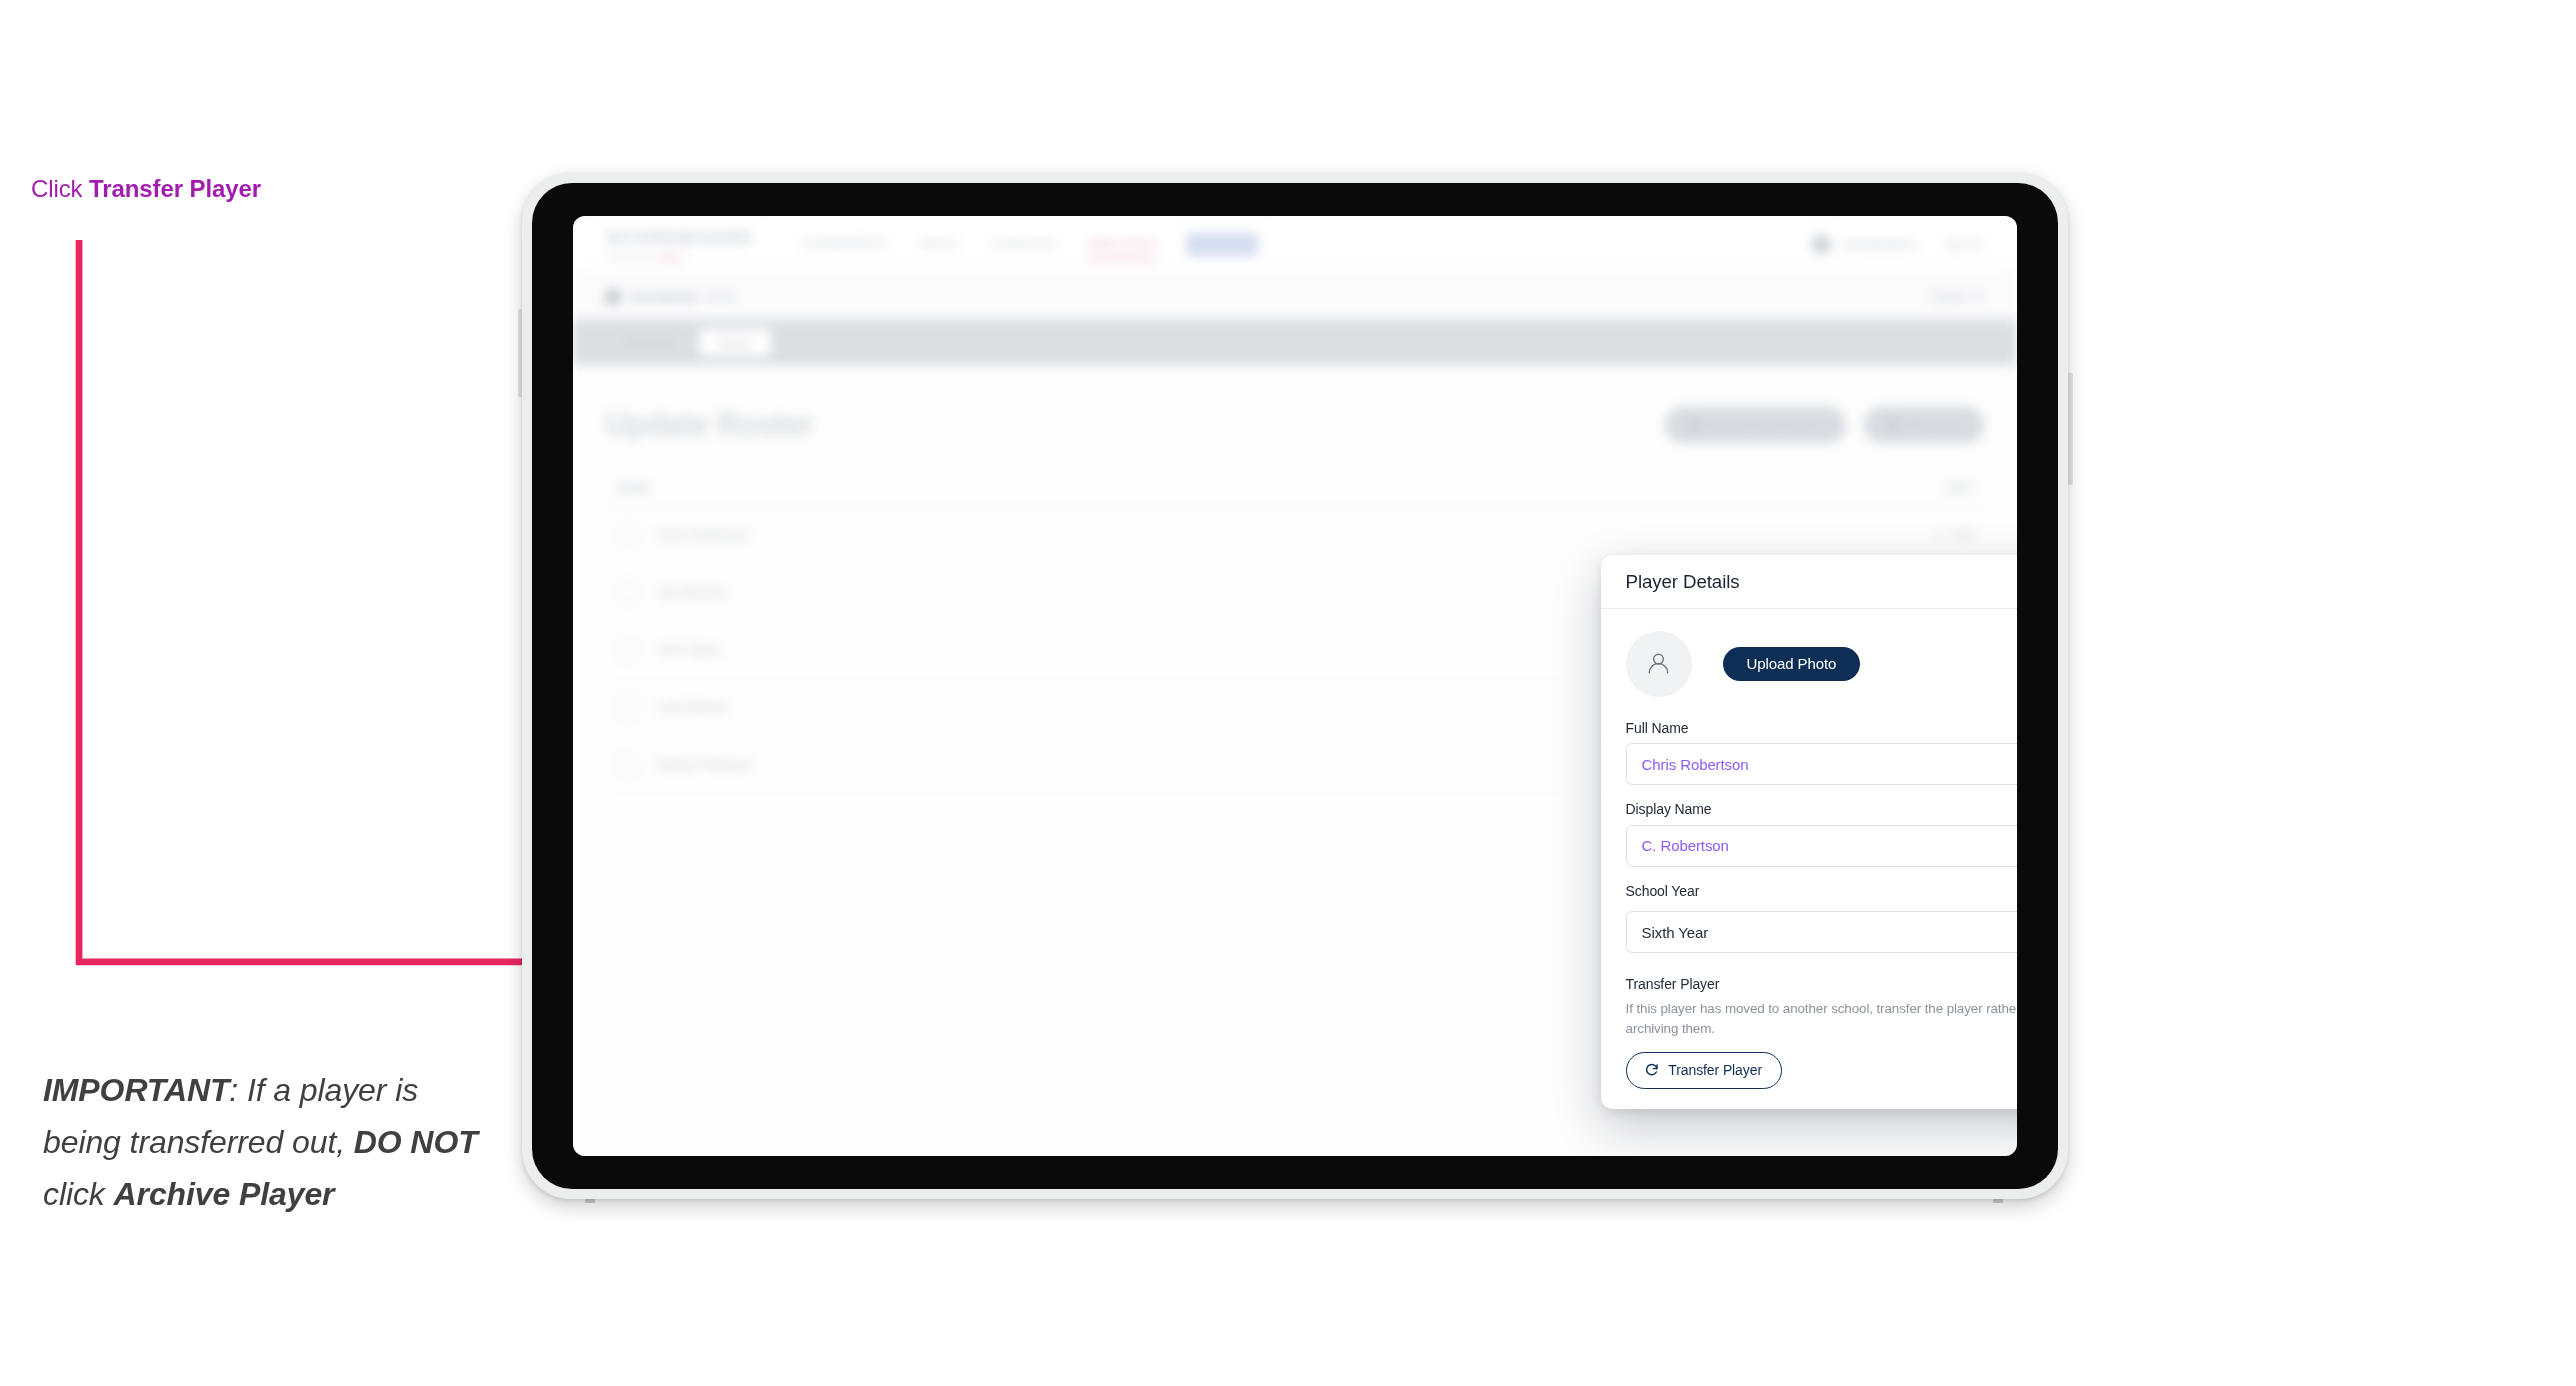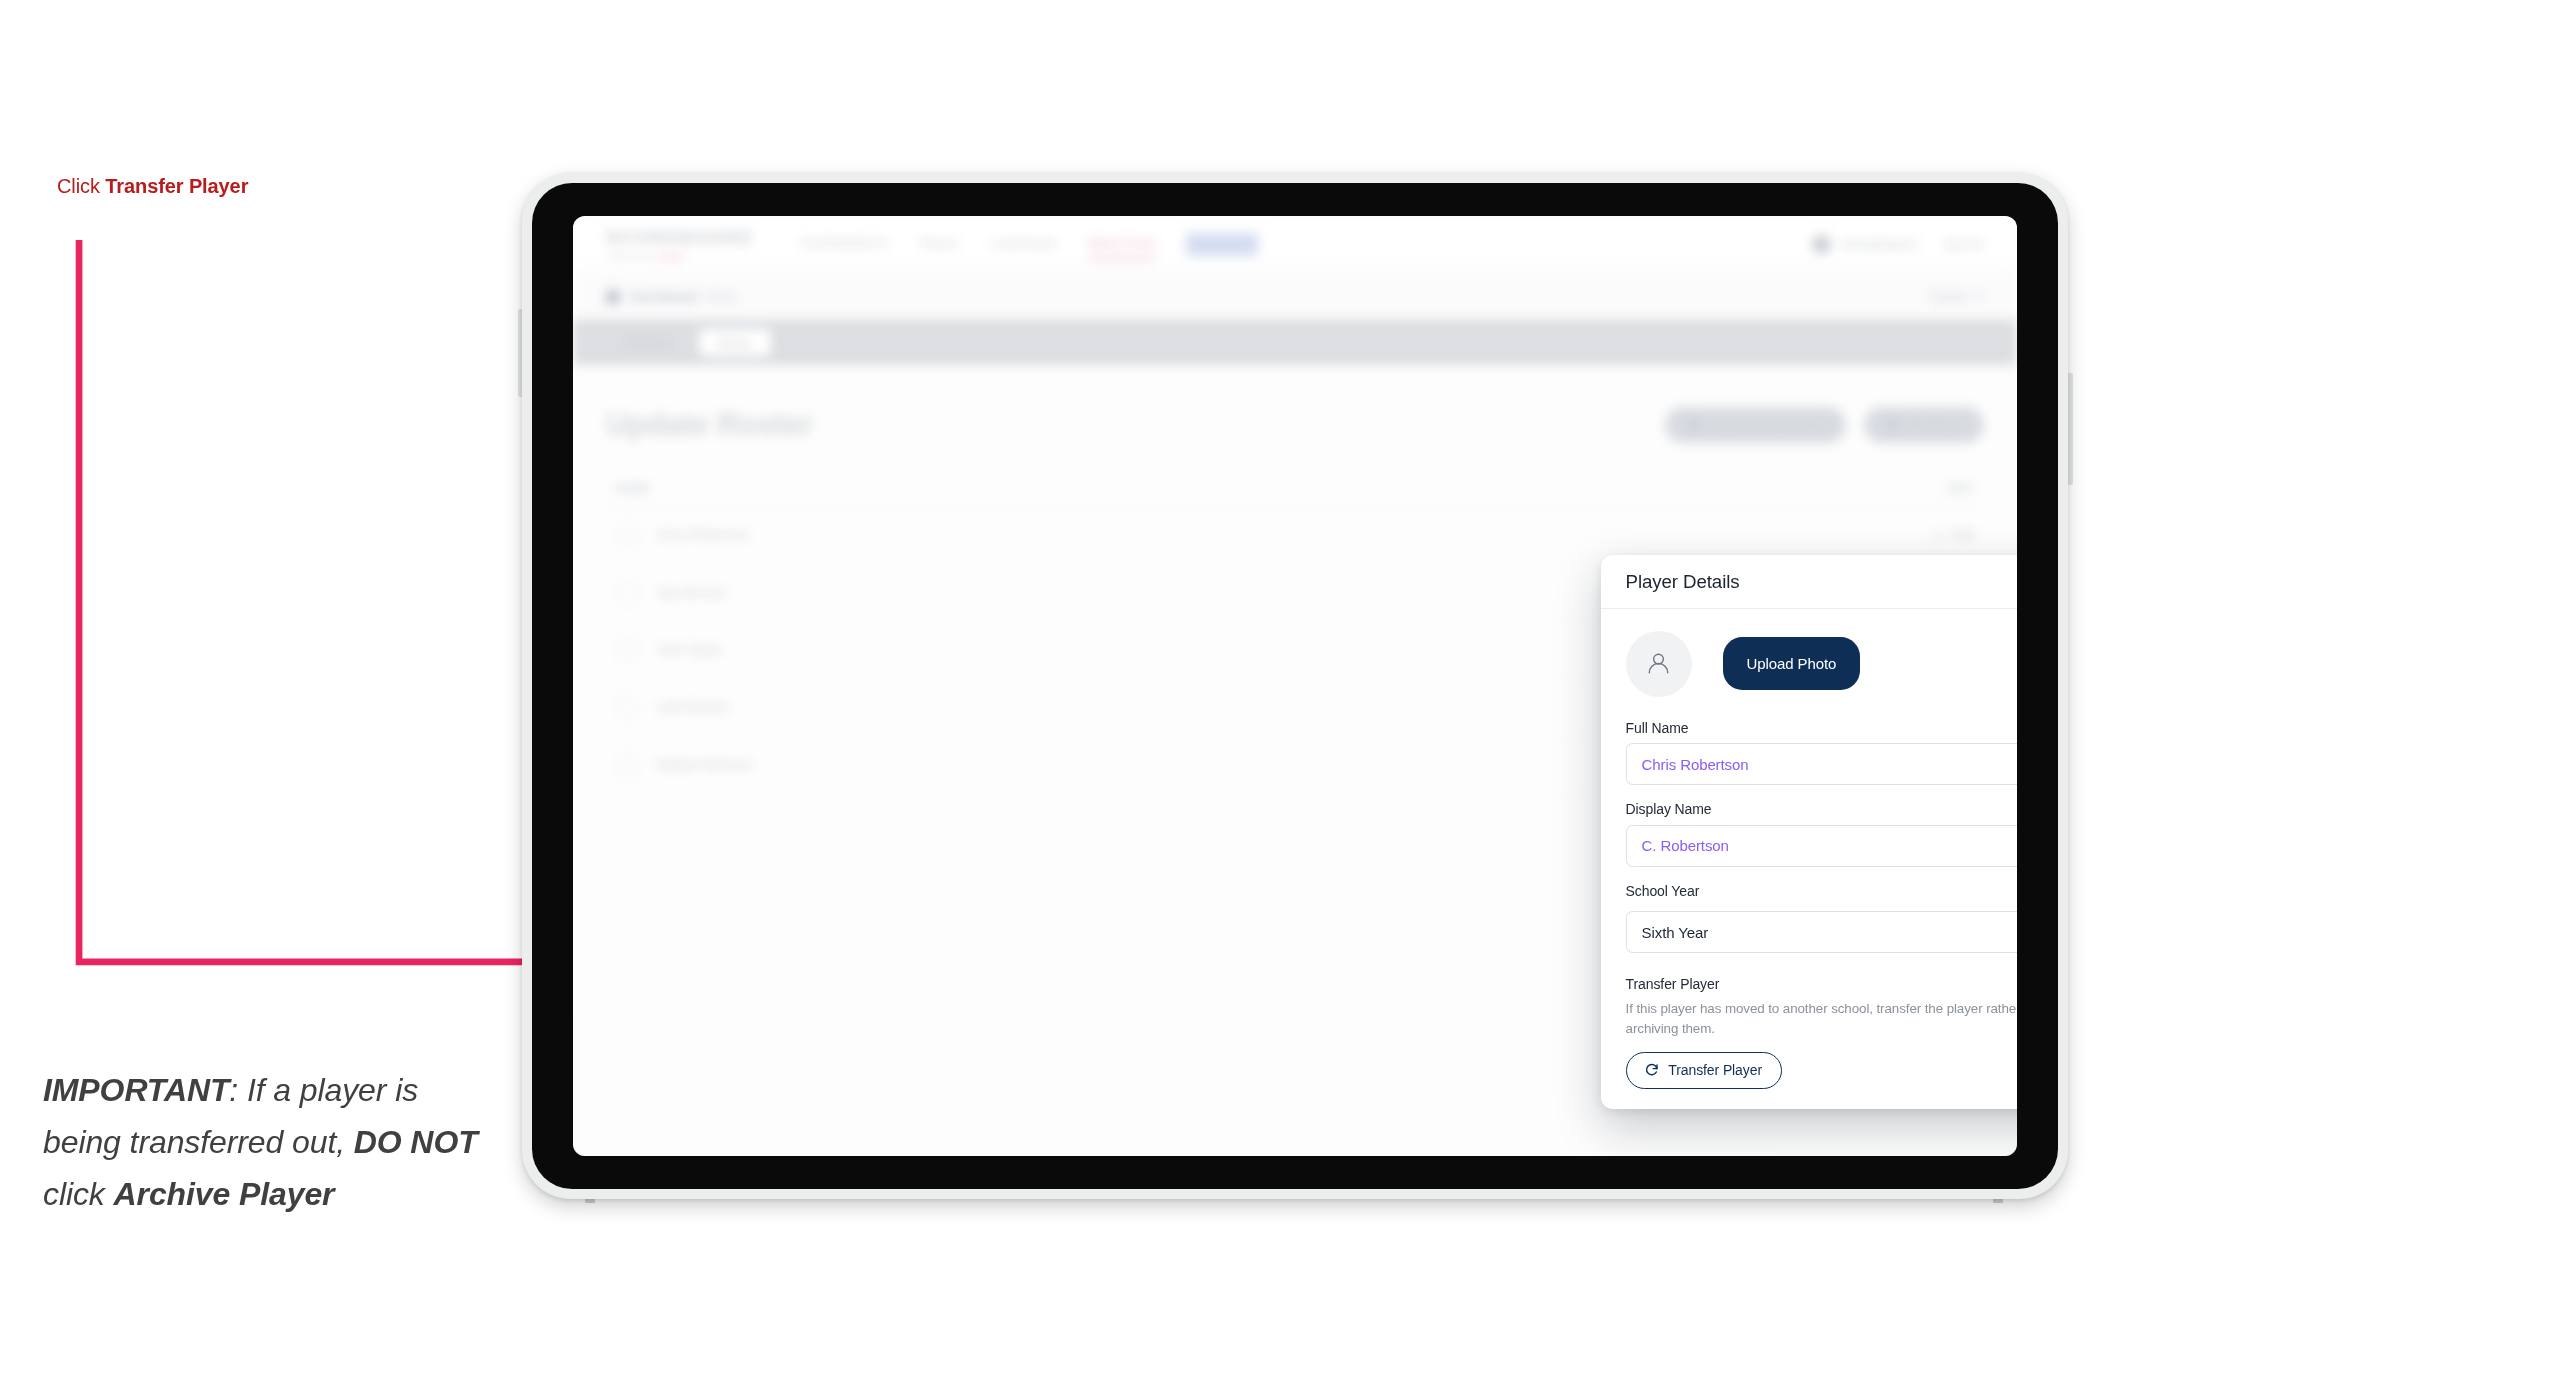--- a/index.html
+++ b/index.html
@@ -1,22 +1,22 @@
 <!DOCTYPE html>
 <html style="font-size:12px"><head>
 <meta charset="utf-8">
 <style>
   * { margin:0; padding:0; box-sizing:border-box; }
   html,body { width:2576px; height:1386px; background:#ffffff; overflow:hidden; }
   body { font-family:"Liberation Sans", sans-serif; -webkit-font-smoothing:antialiased; }
 
   
   .annotation-top{
-    position:absolute; left:57px; top:173px; width:522px;
-    font-size:20px; line-height:1.32; color:#b91c1c; letter-spacing:-0.1px;
+    position:absolute; left:31px; top:173px; width:522px;
+    font-size:24px; line-height:1.32; color:#a21caf; letter-spacing:-0.1px;
   }
   .annotation-bottom{
     position:absolute; left:43px; top:1065px; width:448px;
     font-size:32px; line-height:1.62; color:#404040; letter-spacing:-0.1px;font-style:italic;
   }
   .bold { font-weight:700; }
 
   
   .arrow-svg{ position:absolute; left:0; top:0; width:1044px; height:1044px; overflow:visible; pointer-events:none; }
 
@@ -115,21 +115,21 @@
   .modal-title{ font-size:18.7px; color:#1b2430; letter-spacing:-0.1px; }
   .modal-body{ padding:21.6px 24.6px 20px 24.6px; }
 
   .photo-row{ display:flex; align-items:center; gap:31px; margin-bottom:23px; }
   .avatar-lg{
     width:66px; height:66px; border-radius:50%; background:#f1f2f4;
     display:flex; align-items:center; justify-content:center;
   }
   .upload-btn{
     background:#0e2e55; color:#ffffff; border:none; border-radius:19.4px;
-    height:53px; padding:0 24px; font-size:15px; font-family:inherit; cursor:pointer;
+    height:34px; padding:0 24px; font-size:15px; font-family:inherit; cursor:pointer;
     letter-spacing:-0.1px;
   }
 
   .field{ margin-bottom:16.4px; }
   .field-label{ font-size:14px; color:#222b38; margin-bottom:7.5px; display:block; letter-spacing:-0.1px; }
   .field-input{
     width:100%; height:42px; border:0.7px solid #dde0e5; border-radius:6.7px;
     padding:0 15px; font-size:15px; color:#8b5cf6; font-family:inherit;
     background:#ffffff; letter-spacing:-0.1px;
   }

